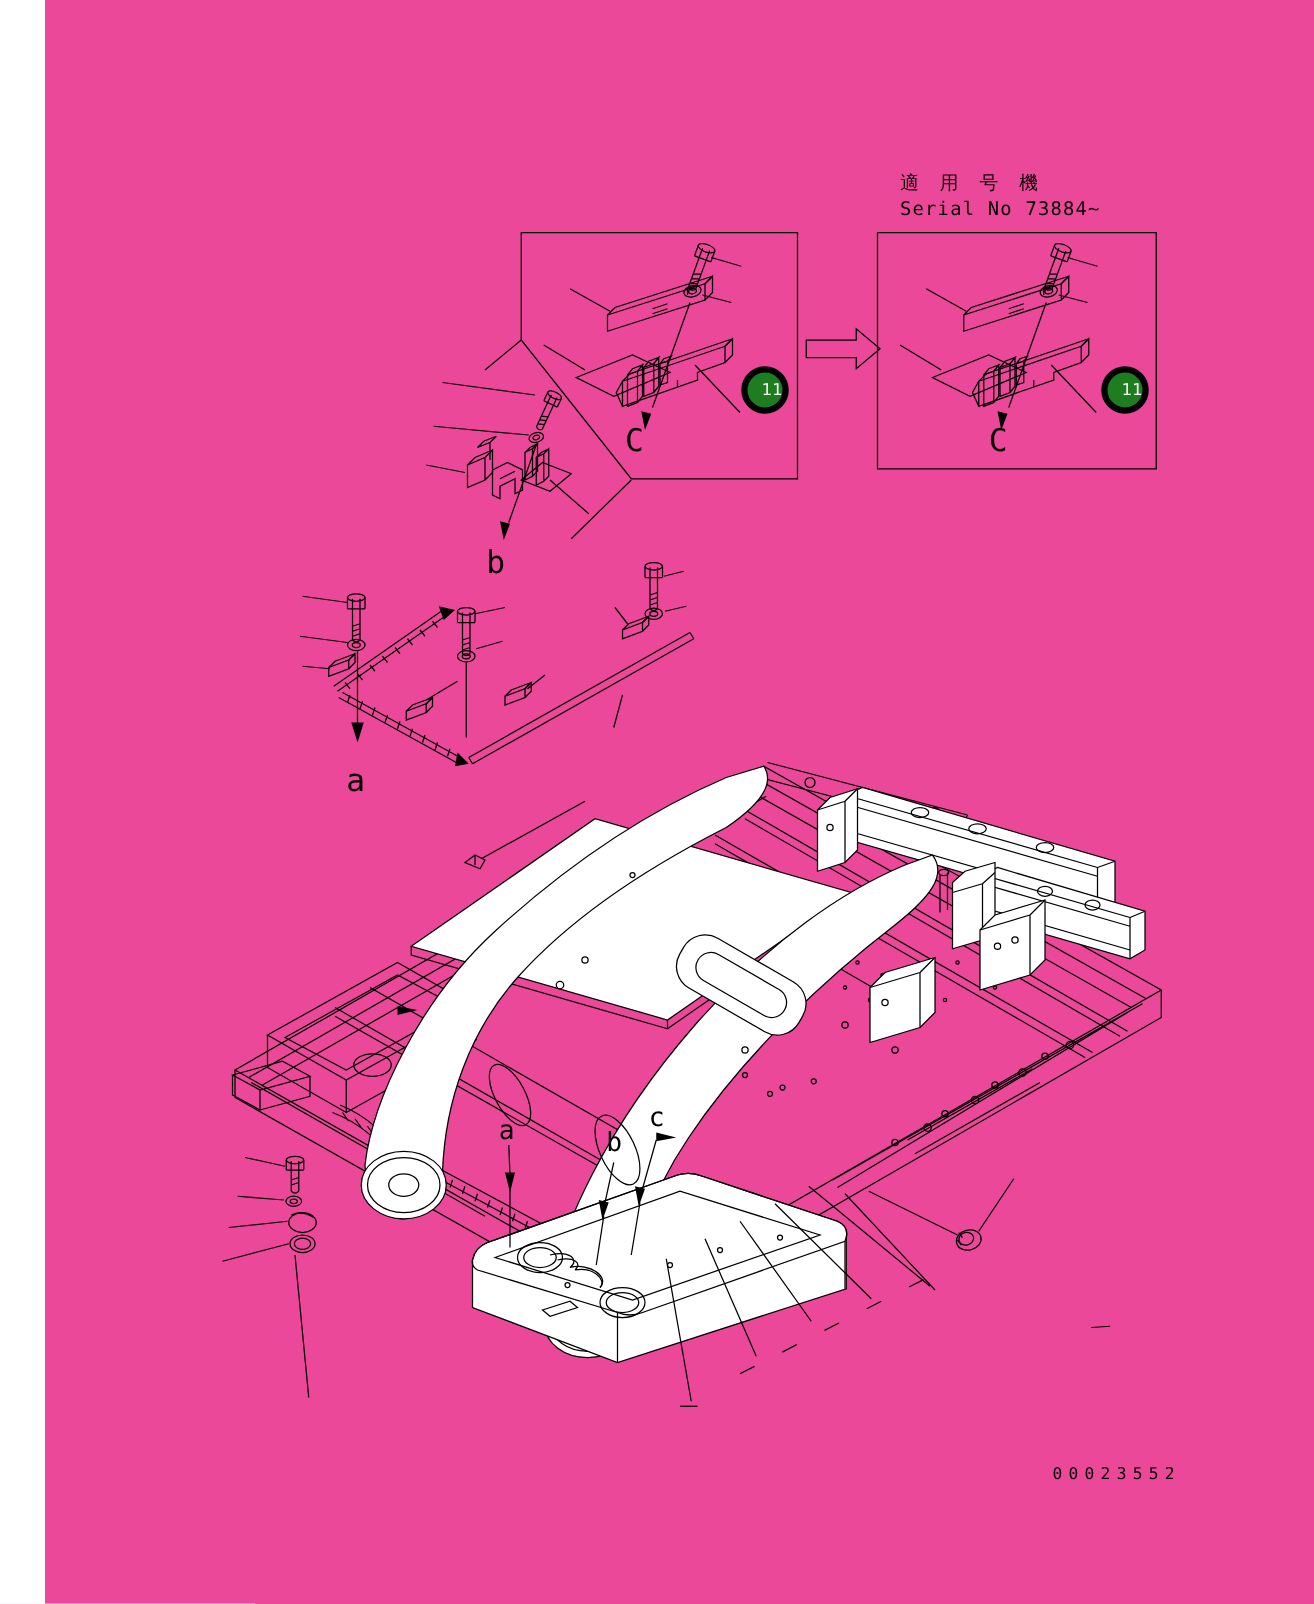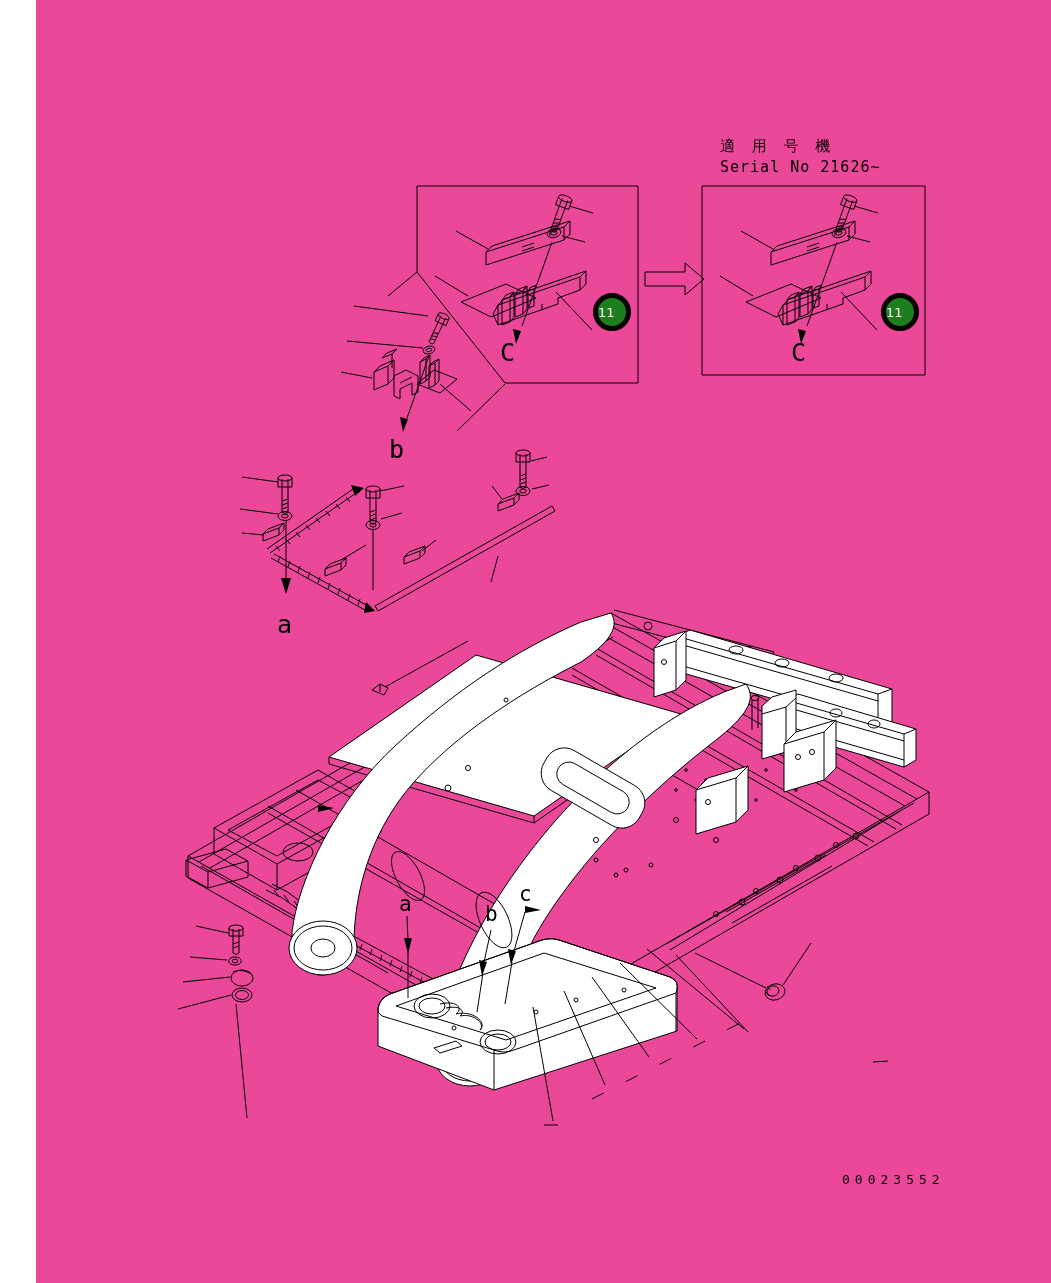--- a/index.html
+++ b/index.html
@@ -16,21 +16,21 @@
   .viewC1{left:464px;top:340px;font-size:25px;}
   .viewC2{left:755px;top:340px;font-size:25px;}
   .viewB{left:353px;top:437px;font-size:25px;}
   .viewA{left:241px;top:612px;font-size:25px;}
   .fa{left:363px;top:894px;font-size:21px;}
   .fb{left:449px;top:904px;font-size:21px;}
   .fc{left:483px;top:884px;font-size:21px;}
   .dwg{left:806px;top:1173px;font-size:13px;letter-spacing:5px;}
   .badge{position:absolute;width:28px;height:28px;border-radius:50%;
          background:#1e7d1e;border:5px solid #000;color:#fff;
-         display:flex;align-items:center;justify-content:flex-start;
+         display:flex;align-items:center;justify-content:flex-end;
          font-size:13px;font-family:"DejaVu Sans","Liberation Sans",sans-serif;}
   .badgeL{left:557px;top:293px;}
   .badgeR{left:845px;top:293px;}
 </style>
 </head>
 <body>
 
 <div class="canvas">
 
 <svg width="1051" height="1283" viewBox="0 0 1051 1283">
@@ -324,21 +324,21 @@
   <path d="M455,930 L448,962"></path>
         <polygon class="sd" points="443,960 451,962 446,976"></polygon>
         <path d="M447,973 L441,1012"></path>
   <path d="M489,912 L478,951"></path>
         <polygon class="sd" points="472,949 480,951 475,965"></polygon>
         <path d="M476,962 L469,1004"></path>
 </g>
 </svg>
 
 <div class="lbl jp">適 用 号 機</div>
-<div class="lbl serial">Serial No 21626~</div>
+<div class="lbl serial">Serial No 73884~</div>
 
 <div class="badge badgeL">
   <span>11</span>
 </div>
 <div class="badge badgeR">
   <span>11</span>
 </div>
 
 <div class="lbl viewC1">C</div>
 <div class="lbl viewC2">C</div>

